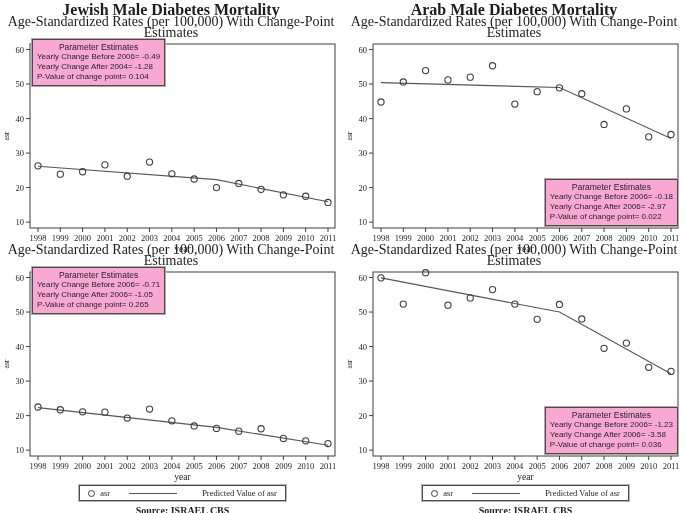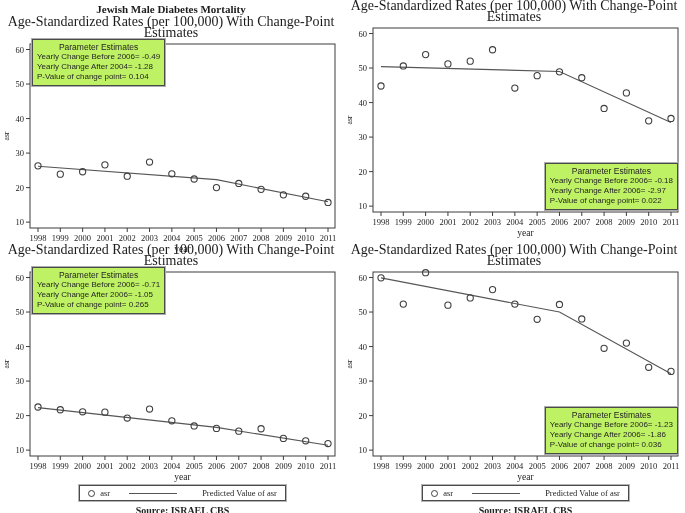--- a/index.html
+++ b/index.html
@@ -3,25 +3,25 @@
 <meta charset="utf-8">
 <style>
   html,body{margin:0;padding:0;background:#ffffff;}
   .figure{width:685px;height:513px;position:relative;background:#fff;
           font-family:"Liberation Serif",serif;color:#1c1c1c;overflow:hidden;}
   .row{display:flex;}
   .row.top{height:244px;}
   .row.bottom{height:269px;}
   .panel{width:342px;position:relative;}
   .panel + .panel{margin-left:1px;}
-  .chart-title{text-align:center;font-weight:bold;font-size:11px;line-height:13px;padding-top:3px;}
+  .chart-title{text-align:center;font-weight:bold;font-size:16px;line-height:13px;padding-top:3px;}
   .chart-subtitle{text-align:center;font-weight:normal;font-size:14px;line-height:11px;}
   .plot-wrap{position:relative;width:342px;height:218px;}
   svg.plot{position:absolute;left:0;top:0;}
-  .param-box{position:absolute;background:#bef264;border:1px solid #4a4a4a;box-shadow:0 0 0 1px #adadad;
+  .param-box{position:absolute;background:#f9a8d4;border:1px solid #4a4a4a;box-shadow:0 0 0 1px #adadad;
              font-family:"Liberation Sans",sans-serif;font-size:8px;line-height:10px;
              padding:2px 4px 3px 4px;color:#242424;white-space:nowrap;}
   .param-box .pb-title{text-align:center;font-size:8.5px;}
   .pos-tl{left:32px;top:1px;}
   .pos-br{right:7px;bottom:30px;}
   .legend-row{width:305px;margin-left:30px;display:flex;justify-content:center;margin-top:1px;}
   .legend-box{display:flex;align-items:center;border:1px solid #4a4a4a;box-shadow:0 0 0 1px #b5b5b5;
               padding:1px 8px;font-size:8.5px;height:12px;gap:5px;color:#242424;}
   .legend-dot{width:5px;height:5px;border:1px solid #3f3f3f;border-radius:50%;background:#fff;flex:none;}
   .legend-line-sample{width:48px;height:0;border-top:1px solid #555;flex:none;margin-left:14px;}
@@ -103,20 +103,21 @@
         <div class="param-box pos-tl">
           <div class="pb-title">Parameter Estimates</div>
           <div class="pb-line">Yearly Change Before 2006= -0.49</div>
           <div class="pb-line">Yearly Change After 2004= -1.28</div>
           <div class="pb-line">P-Value of change point= 0.104</div>
         </div>
       </div>
     </section>
 
     <section class="panel">
+      <div class="chart-title">Arab Male Diabetes Mortality</div>
       <div class="chart-subtitle">Age-Standardized Rates (per 100,000) With Change-Point Estimates</div>
       <div class="plot-wrap">
         <svg class="plot" width="342" height="218" viewBox="0 0 342 218">
             <rect x="30" y="6" width="305" height="184" fill="none" stroke="#3d3d3d" stroke-width="1"></rect>
             <line x1="26" y1="184.1313320825516" x2="30" y2="184.1313320825516" stroke="#3d3d3d" stroke-width="1"></line>
             <text font-family="&quot;Liberation Serif&quot;, serif" font-size="8.5" fill="#1c1c1c" x="24" y="187.1313320825516" text-anchor="end">10</text>
             <line x1="26" y1="149.609756097561" x2="30" y2="149.609756097561" stroke="#3d3d3d" stroke-width="1"></line>
             <text font-family="&quot;Liberation Serif&quot;, serif" font-size="8.5" fill="#1c1c1c" x="24" y="152.609756097561" text-anchor="end">20</text>
             <line x1="26" y1="115.08818011257036" x2="30" y2="115.08818011257036" stroke="#3d3d3d" stroke-width="1"></line>
             <text font-family="&quot;Liberation Serif&quot;, serif" font-size="8.5" fill="#1c1c1c" x="24" y="118.08818011257036" text-anchor="end">30</text>
@@ -325,21 +326,21 @@
             <circle cx="216.46153846153845" cy="38.45028142589115" r="3.1" fill="none" stroke="#3f3f3f" stroke-width="1.1"></circle>
             <circle cx="238.76923076923077" cy="52.949343339587216" r="3.1" fill="none" stroke="#3f3f3f" stroke-width="1.1"></circle>
             <circle cx="261.0769230769231" cy="82.29268292682927" r="3.1" fill="none" stroke="#3f3f3f" stroke-width="1.1"></circle>
             <circle cx="283.38461538461536" cy="77.11444652908065" r="3.1" fill="none" stroke="#3f3f3f" stroke-width="1.1"></circle>
             <circle cx="305.6923076923077" cy="101.2795497185741" r="3.1" fill="none" stroke="#3f3f3f" stroke-width="1.1"></circle>
             <circle cx="328" cy="105.42213883677299" r="3.1" fill="none" stroke="#3f3f3f" stroke-width="1.1"></circle>
           </svg>
         <div class="param-box pos-br">
           <div class="pb-title">Parameter Estimates</div>
           <div class="pb-line">Yearly Change Before 2006= -1.23</div>
-          <div class="pb-line">Yearly Change After 2006= -1.86</div>
+          <div class="pb-line">Yearly Change After 2006= -3.58</div>
           <div class="pb-line">P-Value of change point= 0.036</div>
         </div>
       </div>
       <div class="legend-row">
         <div class="legend-box">
           <span class="legend-dot"></span>
           <span>asr</span>
           <span class="legend-line-sample"></span>
           <span>Predicted Value of asr</span>
         </div>

